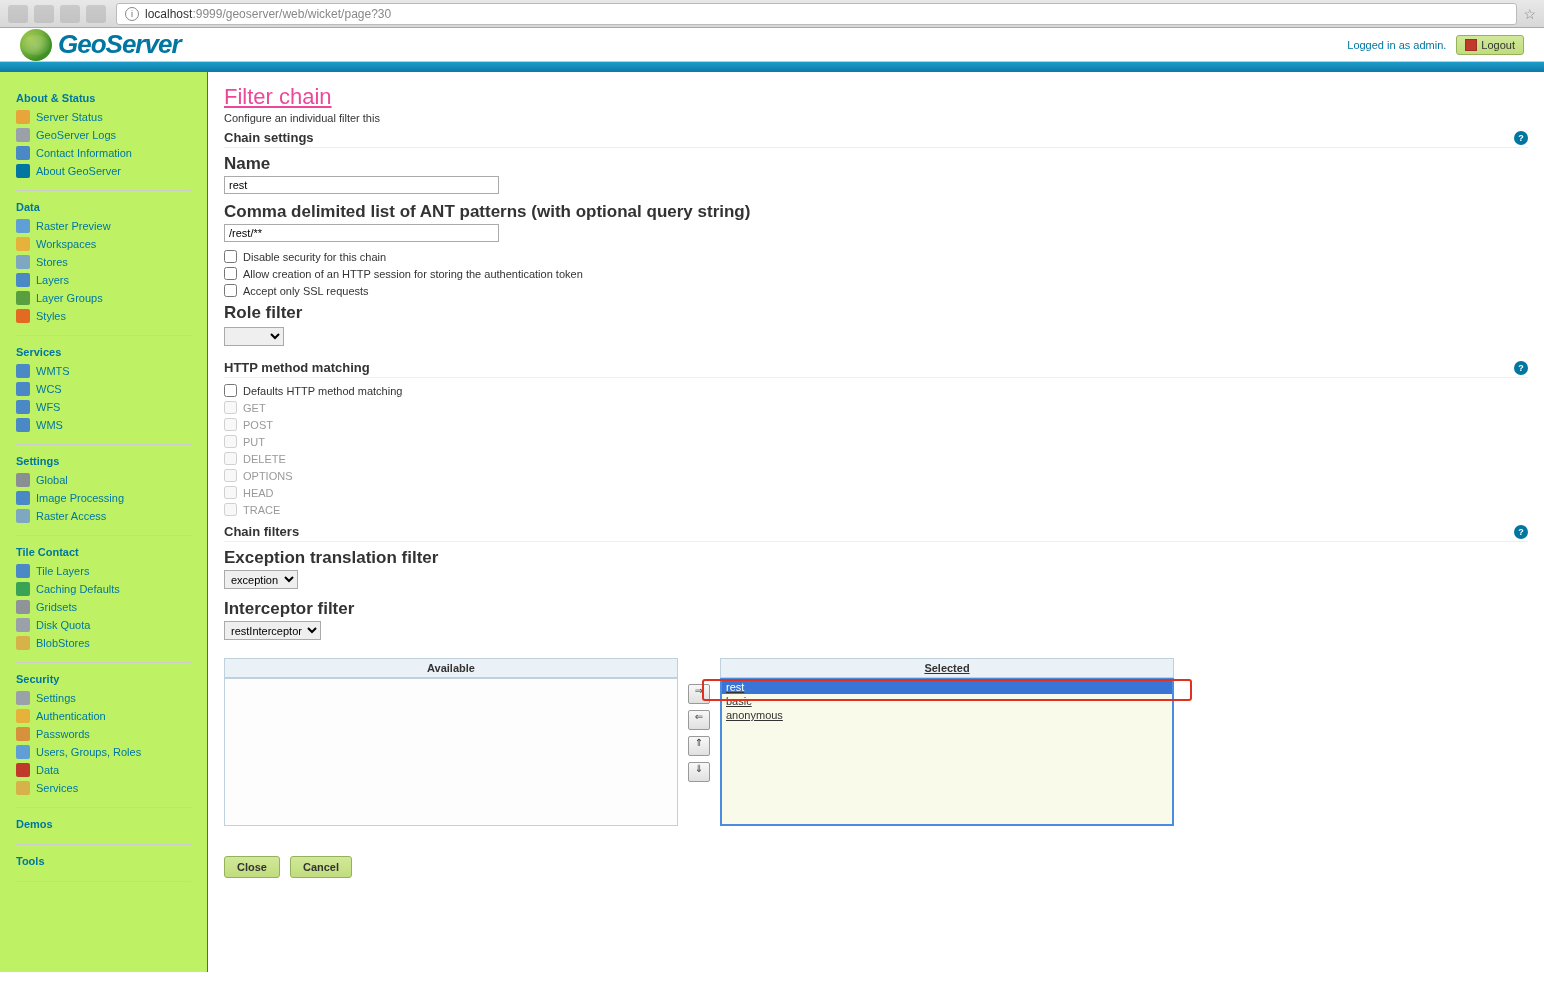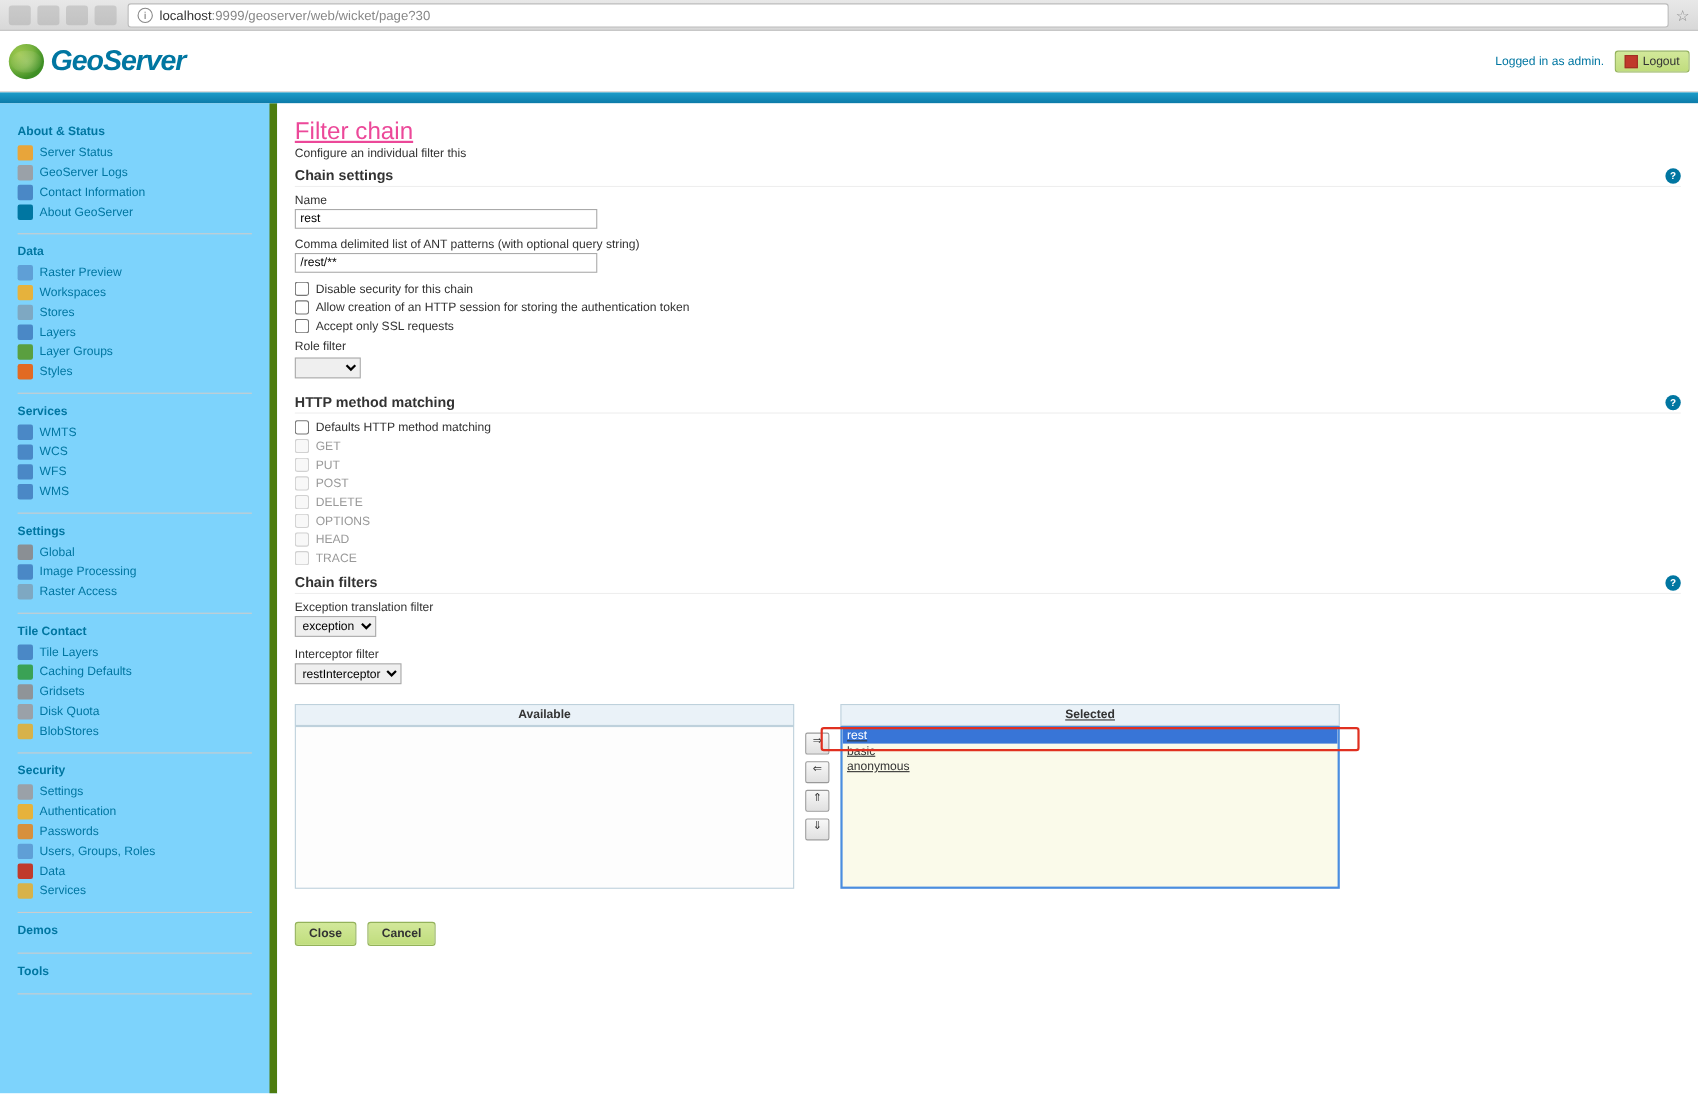--- a/index.html
+++ b/index.html
@@ -9,51 +9,51 @@
 .browser-chrome { background: linear-gradient(#e8e8e8, #d8d8d8); height: 28px; display: flex; align-items: center; padding: 0 8px; border-bottom: 1px solid #aaa; }
 .nav-btns { display: flex; gap: 6px; margin-right: 10px; }
 .nav-btn { width: 20px; height: 18px; background: #999; border-radius: 3px; opacity: 0.35; }
 .url-bar { flex: 1; background: #fff; border: 1px solid #bbb; border-radius: 3px; height: 22px; display: flex; align-items: center; padding: 0 8px; font-size: 12px; color: #555; }
 .url-bar .info-icon { width: 14px; height: 14px; border: 1px solid #888; border-radius: 50%; text-align: center; line-height: 12px; font-size: 9px; margin-right: 6px; color: #666; }
 .url-bar .host { color: #333; }
 .url-bar .path { color: #888; }
 .star-icon { margin-left: 6px; color: #888; font-size: 14px; }
 
 
-.header { background: #fff; height: 56px; display: flex; align-items: center; justify-content: space-between; padding: 0 8px; border-bottom: 1px solid #ccc; }
+.header { background: #fff; height: 34px; display: flex; align-items: center; justify-content: space-between; padding: 0 20px; border-bottom: 1px solid #ccc; }
 .logo { display: flex; align-items: center; gap: 6px; }
 .logo-globe { width: 32px; height: 32px; border-radius: 50%; background: radial-gradient(circle at 30% 30%, #9FC84E, #7AB440 40%, #3E8F24 70%); position: relative; }
 .logo-globe::after { content: ""; position: absolute; top: 6px; left: 2px; right: 2px; bottom: 6px; background: radial-gradient(circle, rgba(255,255,255,0.2), transparent); border-radius: 50%; }
 .logo-text { font-size: 26px; font-style: italic; font-weight: bold; color: #0076a1; letter-spacing: -1px; }
 .login-info { font-size: 11px; color: #0076a1; display: flex; align-items: center; gap: 10px; }
 .logout-btn { background: linear-gradient(#d2e89a, #c0dd7d); border: 1px solid #93b25a; border-radius: 3px; padding: 3px 8px; display: flex; align-items: center; gap: 4px; cursor: pointer; font-size: 11px; color: #333; }
 .logout-icon { width: 12px; height: 12px; background: #c0392b; border: 1px solid #a03024; }
 
 
 .blue-bar { background: linear-gradient(#1d9dca, #0c7aa8); height: 10px; }
 
 
 .layout { display: flex; }
-.sidebar { width: 252px; background: #7dd3fc; padding: 10px 0; border-right: 7px solid #4d7c0f; min-height: 900px; }
+.sidebar { width: 208px; background: #bef264; padding: 10px 0; border-right: 1px solid #4d7c0f; min-height: 900px; }
 .content { flex: 1; background: #fff; padding: 12px 16px; }
 
 
 .nav-section { padding: 0 16px 6px 16px; }
 .nav-header { color: #0076a1; font-weight: bold; font-size: 11px; padding: 10px 0 4px 0; }
 .nav-divider { border-top: 1px solid #ccc; margin: 4px 16px 0 16px; }
 .nav-item { display: flex; align-items: center; gap: 6px; padding: 2px 0; color: #0076a1; cursor: pointer; font-size: 11px; }
 .nav-icon { width: 14px; height: 14px; display: inline-block; border-radius: 2px; flex-shrink: 0; }
 
 
 .page-title { font-size: 22px; color: #ec4899; font-weight: normal; margin-bottom: 2px; text-decoration: underline; }
 .page-desc { font-size: 11px; color: #333; margin-bottom: 0px; }
 .section-title { font-size: 13px; font-weight: bold; color: #333; border-bottom: 1px solid #eee; padding: 4px 0 2px 0; margin-top: 2px; margin-bottom: 6px; display: flex; justify-content: space-between; align-items: center; }
 .help-icon { width: 14px; height: 14px; border-radius: 50%; background: #0076a1; color: #fff; text-align: center; line-height: 14px; font-size: 9px; font-weight: bold; }
 
-.form-label { font-size: 11px; color: #333; margin-bottom: 2px; display: block; }
+.form-label { font-size: 17px; color: #333; margin-bottom: 2px; display: block; font-weight: bold; }
 .form-input { border: 1px solid #aaa; padding: 2px 4px; font-size: 11px; width: 275px; margin-bottom: 8px; height: 18px; }
 .form-select { border: 1px solid #aaa; padding: 1px 2px; font-size: 11px; background: #efefef; height: 19px; }
 
 .checkbox-row { display: flex; align-items: center; gap: 6px; margin-bottom: 4px; font-size: 11px; }
 .checkbox-row input[type=checkbox] { width: 13px; height: 13px; }
 .checkbox-row.disabled label { color: #999; }
 
 .role-select { width: 60px; margin-top: 2px; margin-bottom: 8px; }
 
 
@@ -296,25 +296,25 @@
       <input type="checkbox" style="">
       <label>Defaults HTTP method matching</label>
     </div>
     <div id="methods">
         <div class="checkbox-row disabled">
           <input type="checkbox" disabled="" style="">
           <label>GET</label>
         </div>
         <div class="checkbox-row disabled">
           <input type="checkbox" disabled="" style="">
+          <label>POST</label>
+        </div>
+        <div class="checkbox-row disabled">
+          <input type="checkbox" disabled="" style="">
           <label>PUT</label>
-        </div>
-        <div class="checkbox-row disabled">
-          <input type="checkbox" disabled="" style="">
-          <label>POST</label>
         </div>
         <div class="checkbox-row disabled">
           <input type="checkbox" disabled="" style="">
           <label>DELETE</label>
         </div>
         <div class="checkbox-row disabled">
           <input type="checkbox" disabled="" style="">
           <label>OPTIONS</label>
         </div>
         <div class="checkbox-row disabled">

